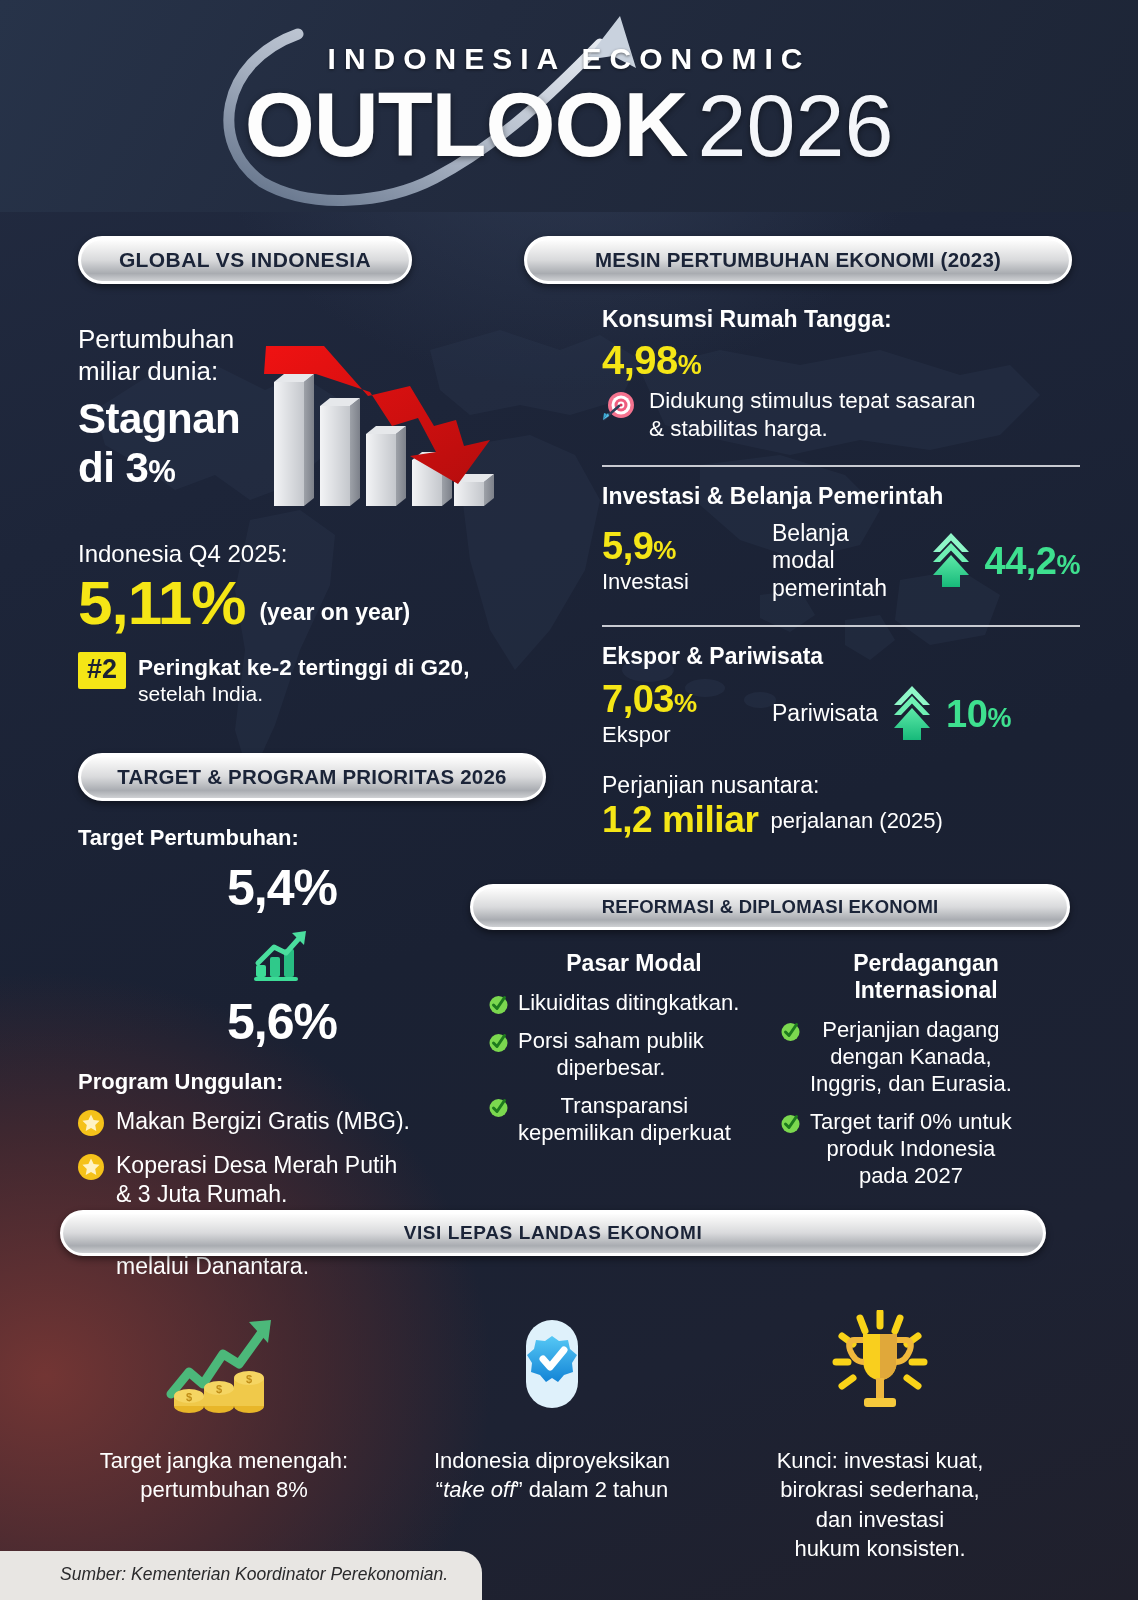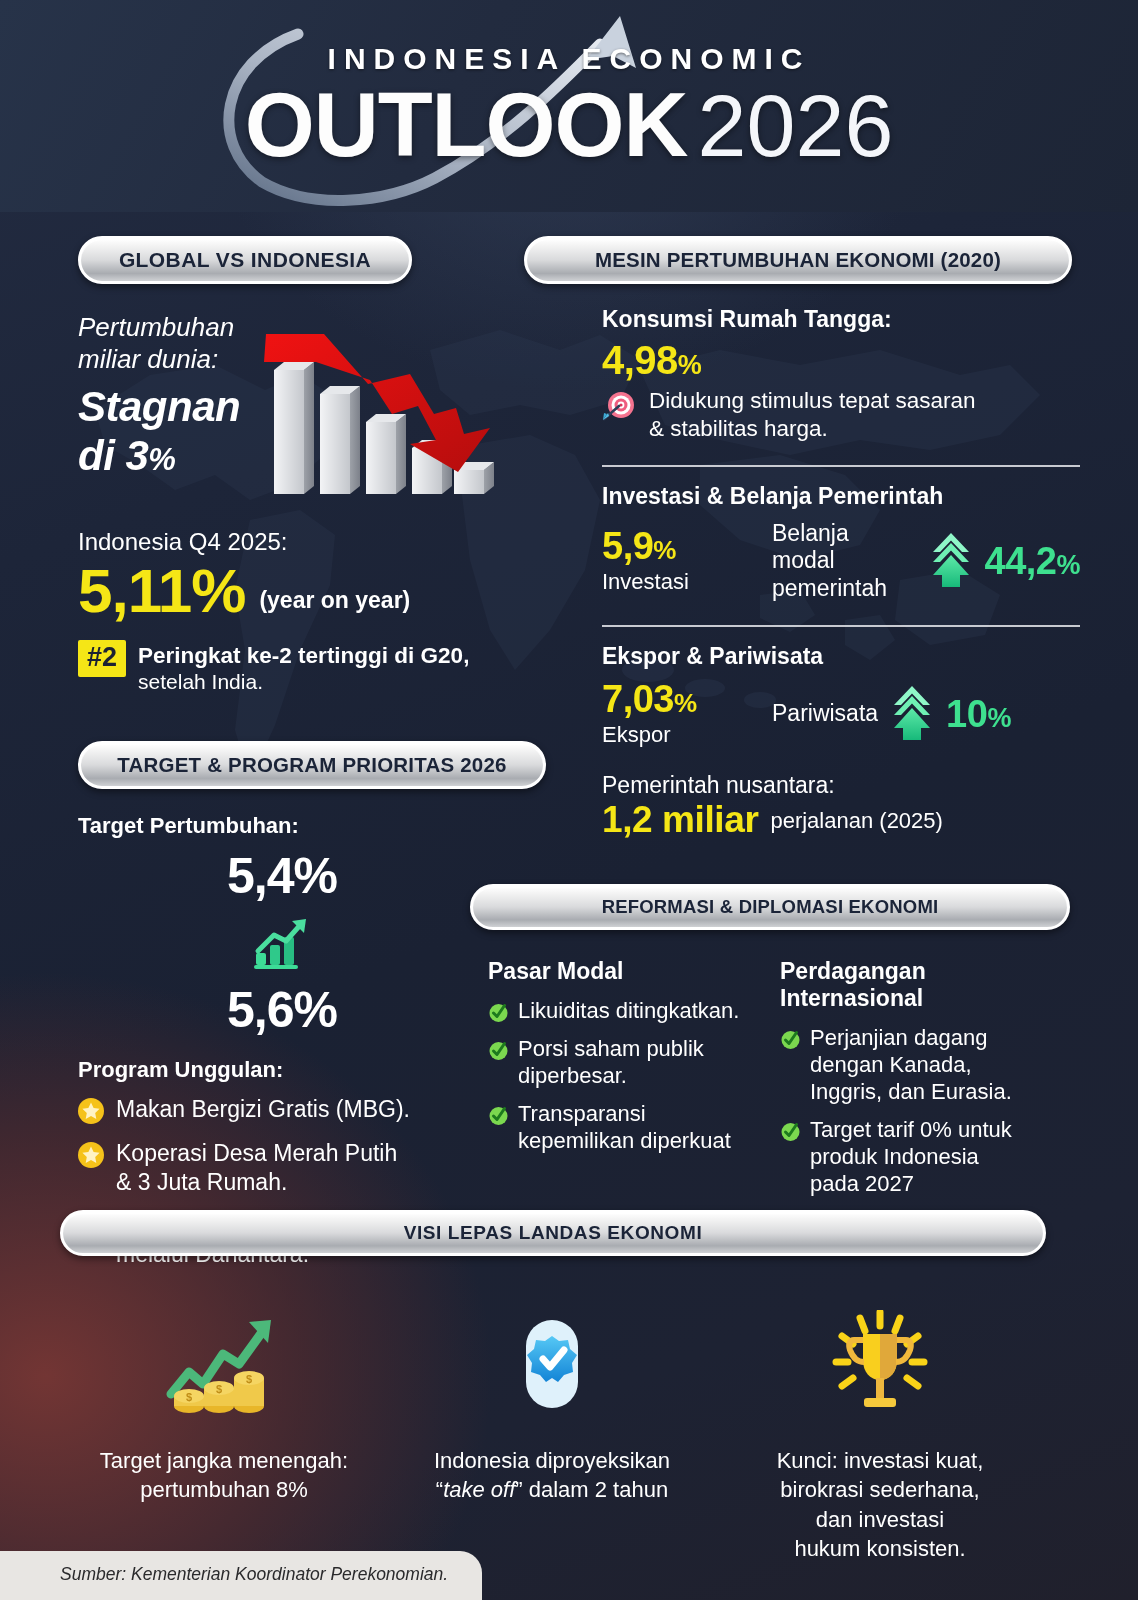--- a/index.html
+++ b/index.html
@@ -53,21 +53,21 @@
   .col-left{position:absolute;left:78px;top:236px;width:408px;}
   .col-right{position:absolute;left:524px;top:236px;width:556px;}
 
   .pill-gvi{font-size:21px;letter-spacing:.4px;width:334px;}
   .pill-mesin{font-size:20.5px;letter-spacing:.2px;width:548px;}
   .pill-target{font-size:20.5px;letter-spacing:.2px;width:468px;}
   .pill-reform{font-size:18.5px;letter-spacing:.2px;width:600px;}
   .pill-visi{font-size:19px;letter-spacing:.6px;width:986px;}
 
   
-  .gvi-body{position:relative;margin-top:28px;height:210px;font-style:italic;}
+  .gvi-body{position:relative;margin-top:40px;height:210px;}
   .gvi-txt{position:relative;z-index:3;color:#fff;}
   .gvi-l1{font-size:26px;line-height:1.22;font-weight:400;}
   .gvi-big{font-size:42px;font-weight:bold;line-height:1.16;margin-top:8px;letter-spacing:-.5px;}
   .gvi-big .pc{font-size:31px;font-weight:bold;}
   .fallchart{position:absolute;right:-12px;top:10px;width:240px;height:186px;z-index:2;}
 
   .q4{color:#fff;font-size:24px;margin-top:6px;}
   .big-yellow-row{display:flex;align-items:flex-end;gap:14px;margin-top:4px;}
   .big-yellow{color:#f5e616;font-size:62px;font-weight:bold;line-height:1;letter-spacing:-1px;}
   .yoy{color:#fff;font-size:23px;font-weight:bold;padding-bottom:8px;}
@@ -115,21 +115,21 @@
   .green-num{color:#3ee08f;font-size:38px;font-weight:bold;line-height:1;letter-spacing:-.5px;}
   .green-num .pc{font-size:27px;}
 
   .wis{color:#fff;font-size:23px;margin-top:24px;}
   .wis-row{display:flex;align-items:flex-end;gap:12px;margin-top:2px;}
   .wis-big{color:#f5e616;font-size:37px;font-weight:bold;line-height:1;letter-spacing:-.4px;}
   .wis-sub{color:#fff;font-size:22px;padding-bottom:4px;}
 
   
   .reform{position:absolute;left:470px;top:884px;width:620px;}
-  .ref-cols{display:flex;margin-top:28px;padding-left:18px;}
+  .ref-cols{display:flex;margin-top:20px;padding-left:18px;text-align:center;}
   .ref-col{width:292px;}
   .ref-h{color:#fff;font-weight:bold;font-size:23px;margin-bottom:12px;}
   .chk-item{display:flex;align-items:flex-start;gap:9px;margin-bottom:11px;}
   .chk{flex:0 0 auto;width:21px;height:21px;margin-top:5px;}
   .chk-tx{color:#fff;font-size:22px;line-height:1.23;}
 
   
   .visi{position:absolute;left:60px;top:1210px;width:986px;}
   .visi-cards{display:flex;margin-top:54px;}
   .vcard{width:328px;text-align:center;}
@@ -304,21 +304,21 @@
           <div class="prog-text">
             <span>Pembiayaan non-APBN</span><br>
             <span>melalui Danantara.</span>
           </div>
         </div>
       </div>
     </div>
   </div>
 
   <div class="col-right">
-    <div class="pill pill-mesin">MESIN PERTUMBUHAN EKONOMI (2020)</div>
+    <div class="pill pill-mesin">MESIN PERTUMBUHAN EKONOMI (2023)</div>
 
     <div class="engine">
       <div class="eng-h">Konsumsi Rumah Tangga:</div>
       <div class="eng-big"><span>4,98</span><span class="pc">%</span></div>
       <div class="eng-note">
         <svg class="target-emoji" viewBox="0 0 34 34">
           <circle cx="19" cy="16" r="13" fill="#f4738f"></circle>
           <circle cx="19" cy="16" r="9.5" fill="#ffffff"></circle>
           <circle cx="19" cy="16" r="6.5" fill="#ef5d7f"></circle>
           <circle cx="19" cy="16" r="3.4" fill="#ffffff"></circle>
@@ -373,21 +373,21 @@
           <div class="pair-lbl">Pariwisata</div>
           <svg class="uparrow" viewBox="0 0 44 56">
             <path d="M22,22 L40,42 L31,42 L31,54 L13,54 L13,42 L4,42 Z" fill="url(#ga1)"></path>
             <path d="M22,10 L40,29 L33,29 L22,17.5 L11,29 L4,29 Z" fill="#6ff0b4"></path>
             <path d="M22,0 L40,19 L33,19 L22,7.5 L11,19 L4,19 Z" fill="#8ff7c8"></path>
           </svg>
           <div class="green-num"><span>10</span><span class="pc">%</span></div>
         </div>
       </div>
 
-      <div class="wis">Pemerintah nusantara:</div>
+      <div class="wis">Perjanjian nusantara:</div>
       <div class="wis-row">
         <div class="wis-big">1,2 miliar</div>
         <div class="wis-sub">perjalanan (2025)</div>
       </div>
     </div>
   </div>
 
   <div class="reform">
     <div class="pill pill-reform">REFORMASI &amp; DIPLOMASI EKONOMI</div>
     <div class="ref-cols">

